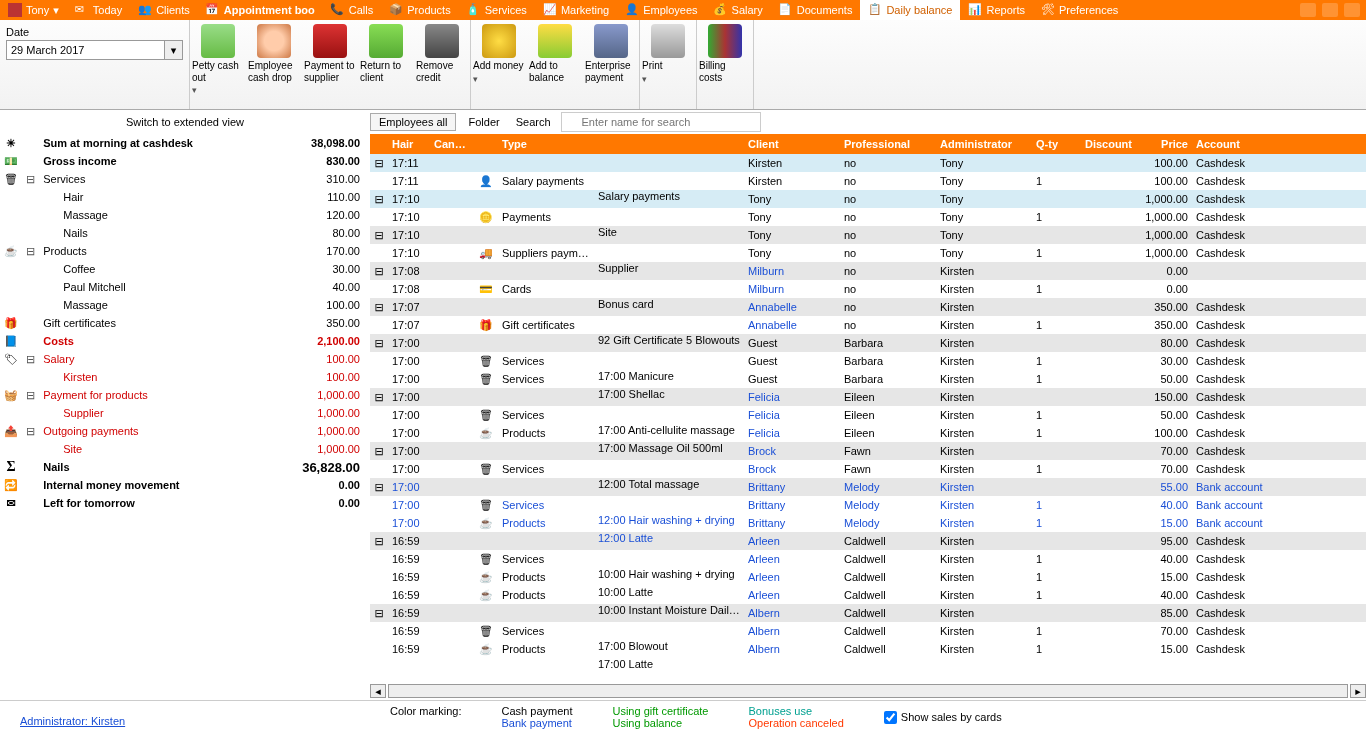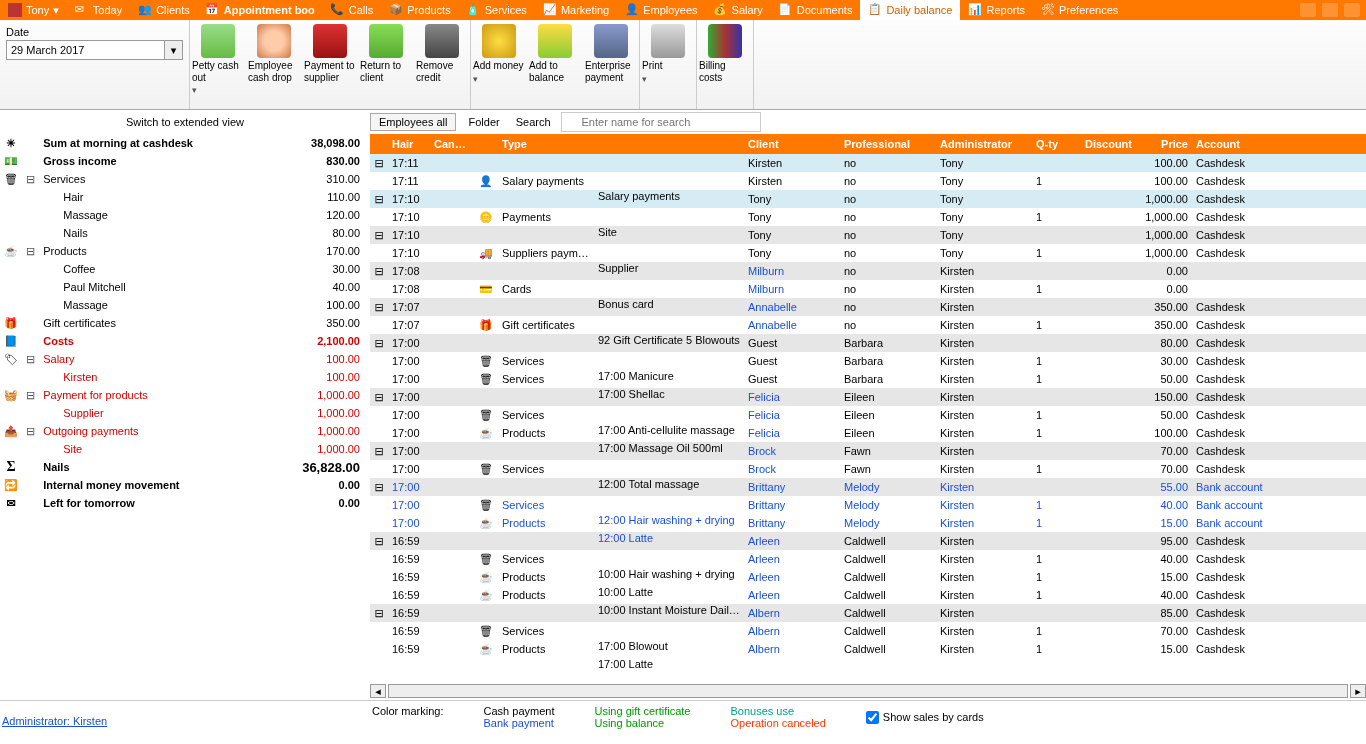--- a/index.html
+++ b/index.html
@@ -70,21 +70,21 @@
   .gridbody { overflow-y:auto; flex:1; }
   .grow { display:flex; height:18px; align-items:center; }
   .grow.group { background:#e6e6e6; }
   .grow.blue1 { background:#d6ecf5; }
   .bluefont { color:#1a4fd6; }
   .hscroll { height:18px; display:flex; align-items:center; }
   .hscroll .trk { flex:1; height:14px; border:1px solid #999; background:#eee; margin:0 2px; position:relative; }
   .hscroll .lar, .hscroll .rar { width:16px; height:14px; border:1px solid #999; background:#eee; text-align:center; line-height:12px; }
 
   
-  .footer { height:40px; display:flex; align-items:flex-start; border-top:1px solid #ccc; padding:4px 2px; }
+  .footer { height:40px; display:flex; align-items:flex-start; border-top:1px solid #ccc; padding:4px 20px; }
   .footer .adminlink { color:#1a4fd6; text-decoration:underline; width:370px; align-self:center; }
   .footer .legend { display:flex; flex:1; gap:40px; }
   .footer .legcol { display:flex; flex-direction:column; }
   .footer .teal { color:#00a090; }
   .footer .green { color:#009900; }
   .footer .orangered { color:#ff3800; }
   .footer .bankblue { color:#1a4fd6; }
   .footer .chklbl { display:flex; align-items:center; gap:4px;justify-content:flex-end; }
 </style>
 </head>

